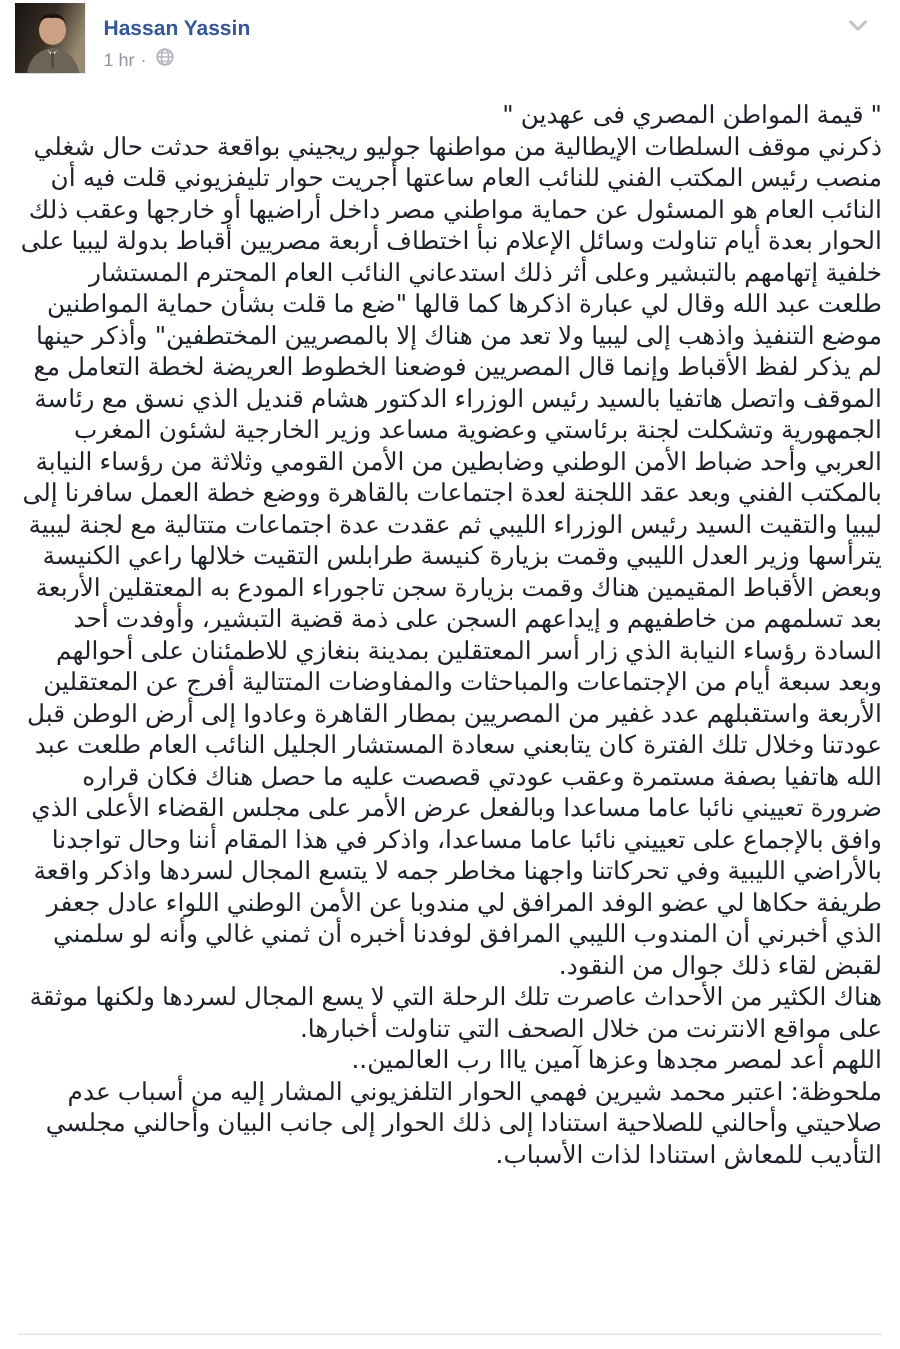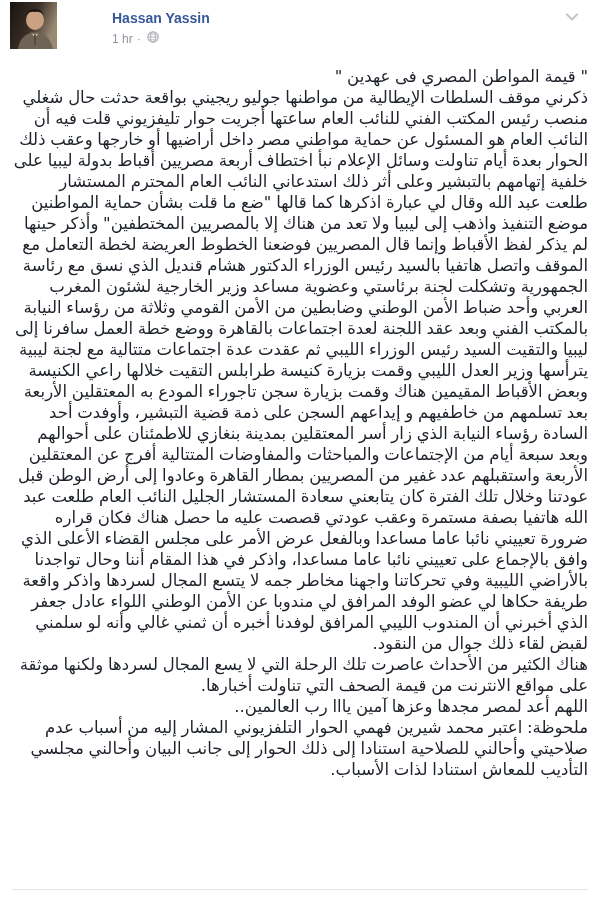--- a/index.html
+++ b/index.html
@@ -14,21 +14,21 @@
     position: absolute;
     top: 2px; left: 10px; right: 10px;
     height: 54px;
   }
   .avatar {
     position: absolute; top: 0; left: 0;
     width: 47px; height: 47px;
     overflow: hidden;
     cursor: pointer;
   }
-  .header-meta { position: absolute; left: 59px; top: 7px; margin-left: 43px; }
+  .header-meta { position: absolute; left: 59px; top: 7px; }
   .author-name {
     color: #365899;
     font-weight: bold;
     font-size: 14px;
     line-height: 18px;
     text-decoration: none;
     cursor: pointer;
     display: inline-block;
   }
   .timestamp-row {
@@ -113,18 +113,18 @@
     <svg width="16" height="14" viewBox="0 0 16 14">
       <path d="M3 4.5 L8 9.5 L13 4.5" fill="none" stroke="#bec3c9" stroke-width="2" stroke-linecap="round" stroke-linejoin="round"></path>
     </svg>
   </span>
 
 </div>
 
 <div class="post-body" lang="ar">
   <p>" قيمة المواطن المصري فى عهدين "</p>
   <p>ذكرني موقف السلطات الإيطالية من مواطنها جوليو ريجيني بواقعة حدثت حال شغلي منصب رئيس المكتب الفني للنائب العام ساعتها أجريت حوار تليفزيوني قلت فيه أن النائب العام هو المسئول عن حماية مواطني مصر داخل أراضيها أو خارجها وعقب ذلك الحوار بعدة أيام تناولت وسائل الإعلام نبأ اختطاف أربعة مصريين أقباط بدولة ليبيا على خلفية إتهامهم بالتبشير وعلى أثر ذلك استدعاني النائب العام المحترم المستشار طلعت عبد الله وقال لي عبارة اذكرها كما قالها "ضع ما قلت بشأن حماية المواطنين موضع التنفيذ واذهب إلى ليبيا ولا تعد من هناك إلا بالمصريين المختطفين" وأذكر حينها لم يذكر لفظ الأقباط وإنما قال المصريين فوضعنا الخطوط العريضة لخطة التعامل مع الموقف واتصل هاتفيا بالسيد رئيس الوزراء الدكتور هشام قنديل الذي نسق مع رئاسة الجمهورية وتشكلت لجنة برئاستي وعضوية مساعد وزير الخارجية لشئون المغرب العربي وأحد ضباط الأمن الوطني وضابطين من الأمن القومي وثلاثة من رؤساء النيابة بالمكتب الفني وبعد عقد اللجنة لعدة اجتماعات بالقاهرة ووضع خطة العمل سافرنا إلى ليبيا والتقيت السيد رئيس الوزراء الليبي ثم عقدت عدة اجتماعات متتالية مع لجنة ليبية يترأسها وزير العدل الليبي وقمت بزيارة كنيسة طرابلس التقيت خلالها راعي الكنيسة وبعض الأقباط المقيمين هناك وقمت بزيارة سجن تاجوراء المودع به المعتقلين الأربعة بعد تسلمهم من خاطفيهم و إيداعهم السجن على ذمة قضية التبشير، وأوفدت أحد السادة رؤساء النيابة الذي زار أسر المعتقلين بمدينة بنغازي للاطمئنان على أحوالهم وبعد سبعة أيام من الإجتماعات والمباحثات والمفاوضات المتتالية أفرج عن المعتقلين الأربعة واستقبلهم عدد غفير من المصريين بمطار القاهرة وعادوا إلى أرض الوطن قبل عودتنا وخلال تلك الفترة كان يتابعني سعادة المستشار الجليل النائب العام طلعت عبد الله هاتفيا بصفة مستمرة وعقب عودتي قصصت عليه ما حصل هناك فكان قراره ضرورة تعييني نائبا عاما مساعدا وبالفعل عرض الأمر على مجلس القضاء الأعلى الذي وافق بالإجماع على تعييني نائبا عاما مساعدا، واذكر في هذا المقام أننا وحال تواجدنا بالأراضي الليبية وفي تحركاتنا واجهنا مخاطر جمه لا يتسع المجال لسردها واذكر واقعة طريفة حكاها لي عضو الوفد المرافق لي مندوبا عن الأمن الوطني اللواء عادل جعفر الذي أخبرني أن المندوب الليبي المرافق لوفدنا أخبره أن ثمني غالي وأنه لو سلمني لقبض لقاء ذلك جوال من النقود.</p>
-  <p>هناك الكثير من الأحداث عاصرت تلك الرحلة التي لا يسع المجال لسردها ولكنها موثقة على مواقع الانترنت من قيمة الصحف التي تناولت أخبارها.</p>
+  <p>هناك الكثير من الأحداث عاصرت تلك الرحلة التي لا يسع المجال لسردها ولكنها موثقة على مواقع الانترنت من خلال الصحف التي تناولت أخبارها.</p>
   <p>اللهم أعد لمصر مجدها وعزها آمين يااا رب العالمين..</p>
   <p>ملحوظة: اعتبر محمد شيرين فهمي الحوار التلفزيوني المشار إليه من أسباب عدم صلاحيتي وأحالني للصلاحية استنادا إلى ذلك الحوار إلى جانب البيان وأحالني مجلسي التأديب للمعاش استنادا لذات الأسباب.</p>
 </div>
 
 <div class="divider"></div>
 
 </body></html>

